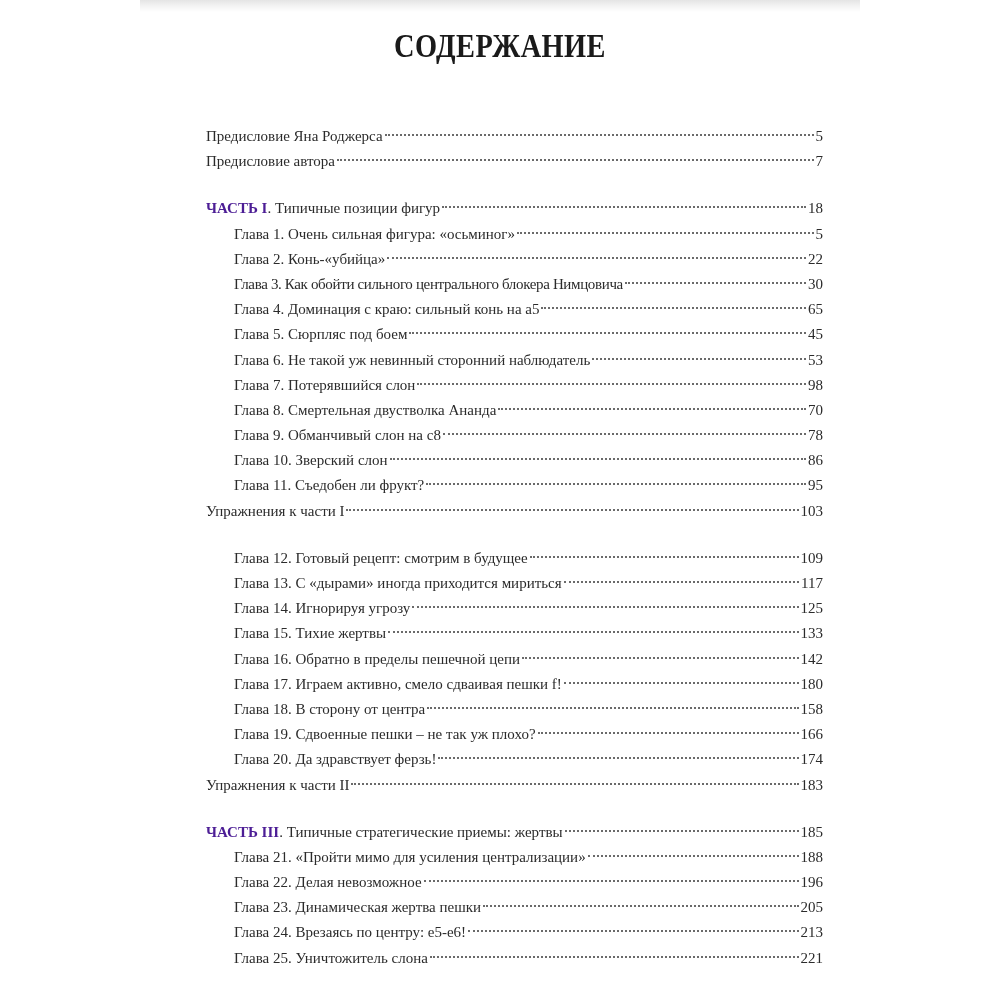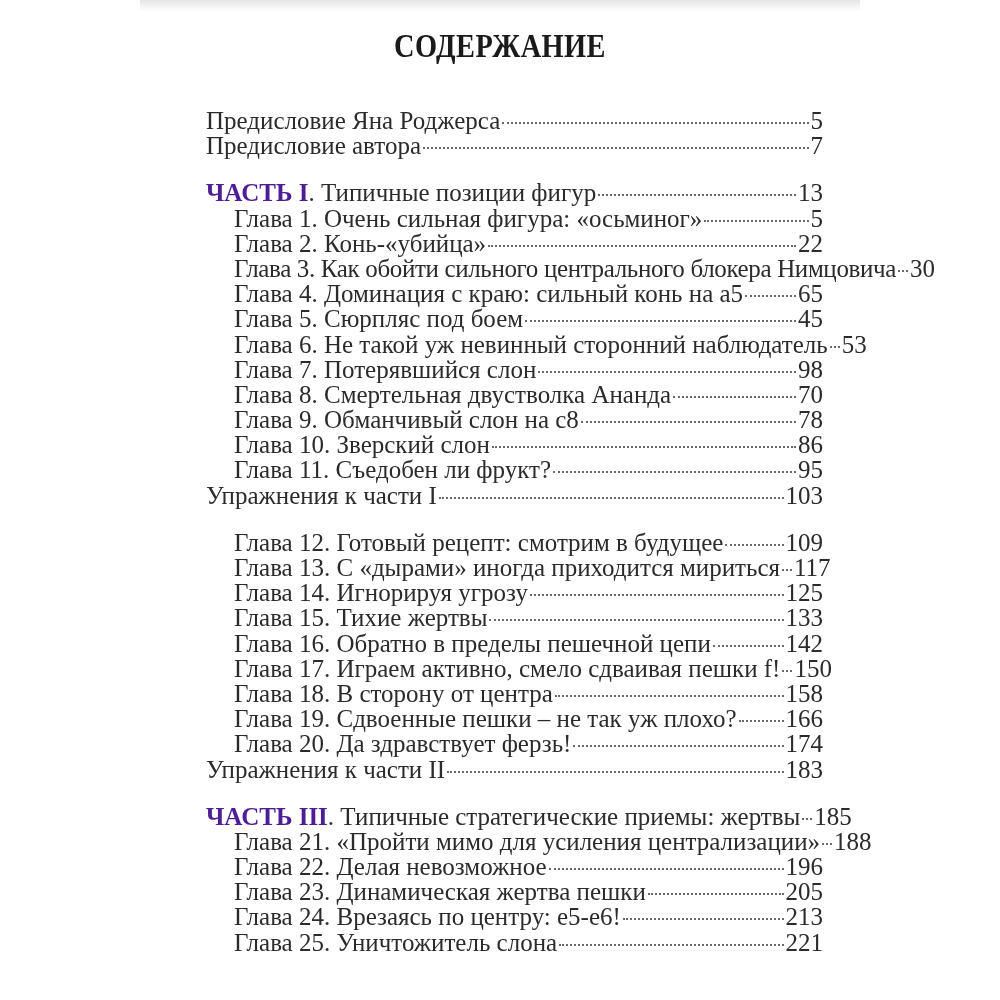--- a/index.html
+++ b/index.html
@@ -35,24 +35,24 @@
       font-family: "Liberation Serif", serif;
       font-weight: bold;
       font-size: 33px;
       letter-spacing: 0.5px;
       color: #1a1a1a;
       transform: scaleX(0.86);
     }
     .toc {
       position: absolute;
       left: 66px;
-      top: 108px;
+      top: 124px;
       width: 617px;
       font-family: "Liberation Serif", serif;
-      font-size: 25px;
+      font-size: 15px;
       color: #2b2b2b;
     }
     .entry {
       display: flex;
       align-items: baseline;
       height: 25.2px;
       line-height: 25.2px;
       white-space: nowrap;
     }
     .entry.chapter { padding-left: 28px; }
@@ -96,21 +96,21 @@
       <span class="label">Предисловие автора</span>
       <span class="leader"></span>
       <span class="page-num">7</span>
     </div>
 
     <div class="gap"></div>
 
     <div class="entry part">
       <span class="label"><b>ЧАСТЬ I</b><span>. Типичные позиции фигур</span></span>
       <span class="leader"></span>
-      <span class="page-num">13</span>
+      <span class="page-num">18</span>
     </div>
     <div class="entry chapter">
       <span class="label">Глава 1. Очень сильная фигура: «осьминог»</span>
       <span class="leader"></span>
       <span class="page-num">5</span>
     </div>
     <div class="entry chapter">
       <span class="label">Глава 2. Конь-«убийца»</span>
       <span class="leader"></span>
       <span class="page-num">22</span>
@@ -189,21 +189,21 @@
       <span class="page-num">133</span>
     </div>
     <div class="entry chapter">
       <span class="label">Глава 16. Обратно в пределы пешечной цепи</span>
       <span class="leader"></span>
       <span class="page-num">142</span>
     </div>
     <div class="entry chapter">
       <span class="label">Глава 17. Играем активно, смело сдваивая пешки f!</span>
       <span class="leader"></span>
-      <span class="page-num">150</span>
+      <span class="page-num">180</span>
     </div>
     <div class="entry chapter">
       <span class="label">Глава 18. В сторону от центра</span>
       <span class="leader"></span>
       <span class="page-num">158</span>
     </div>
     <div class="entry chapter">
       <span class="label">Глава 19. Сдвоенные пешки – не так уж плохо?</span>
       <span class="leader"></span>
       <span class="page-num">166</span>

